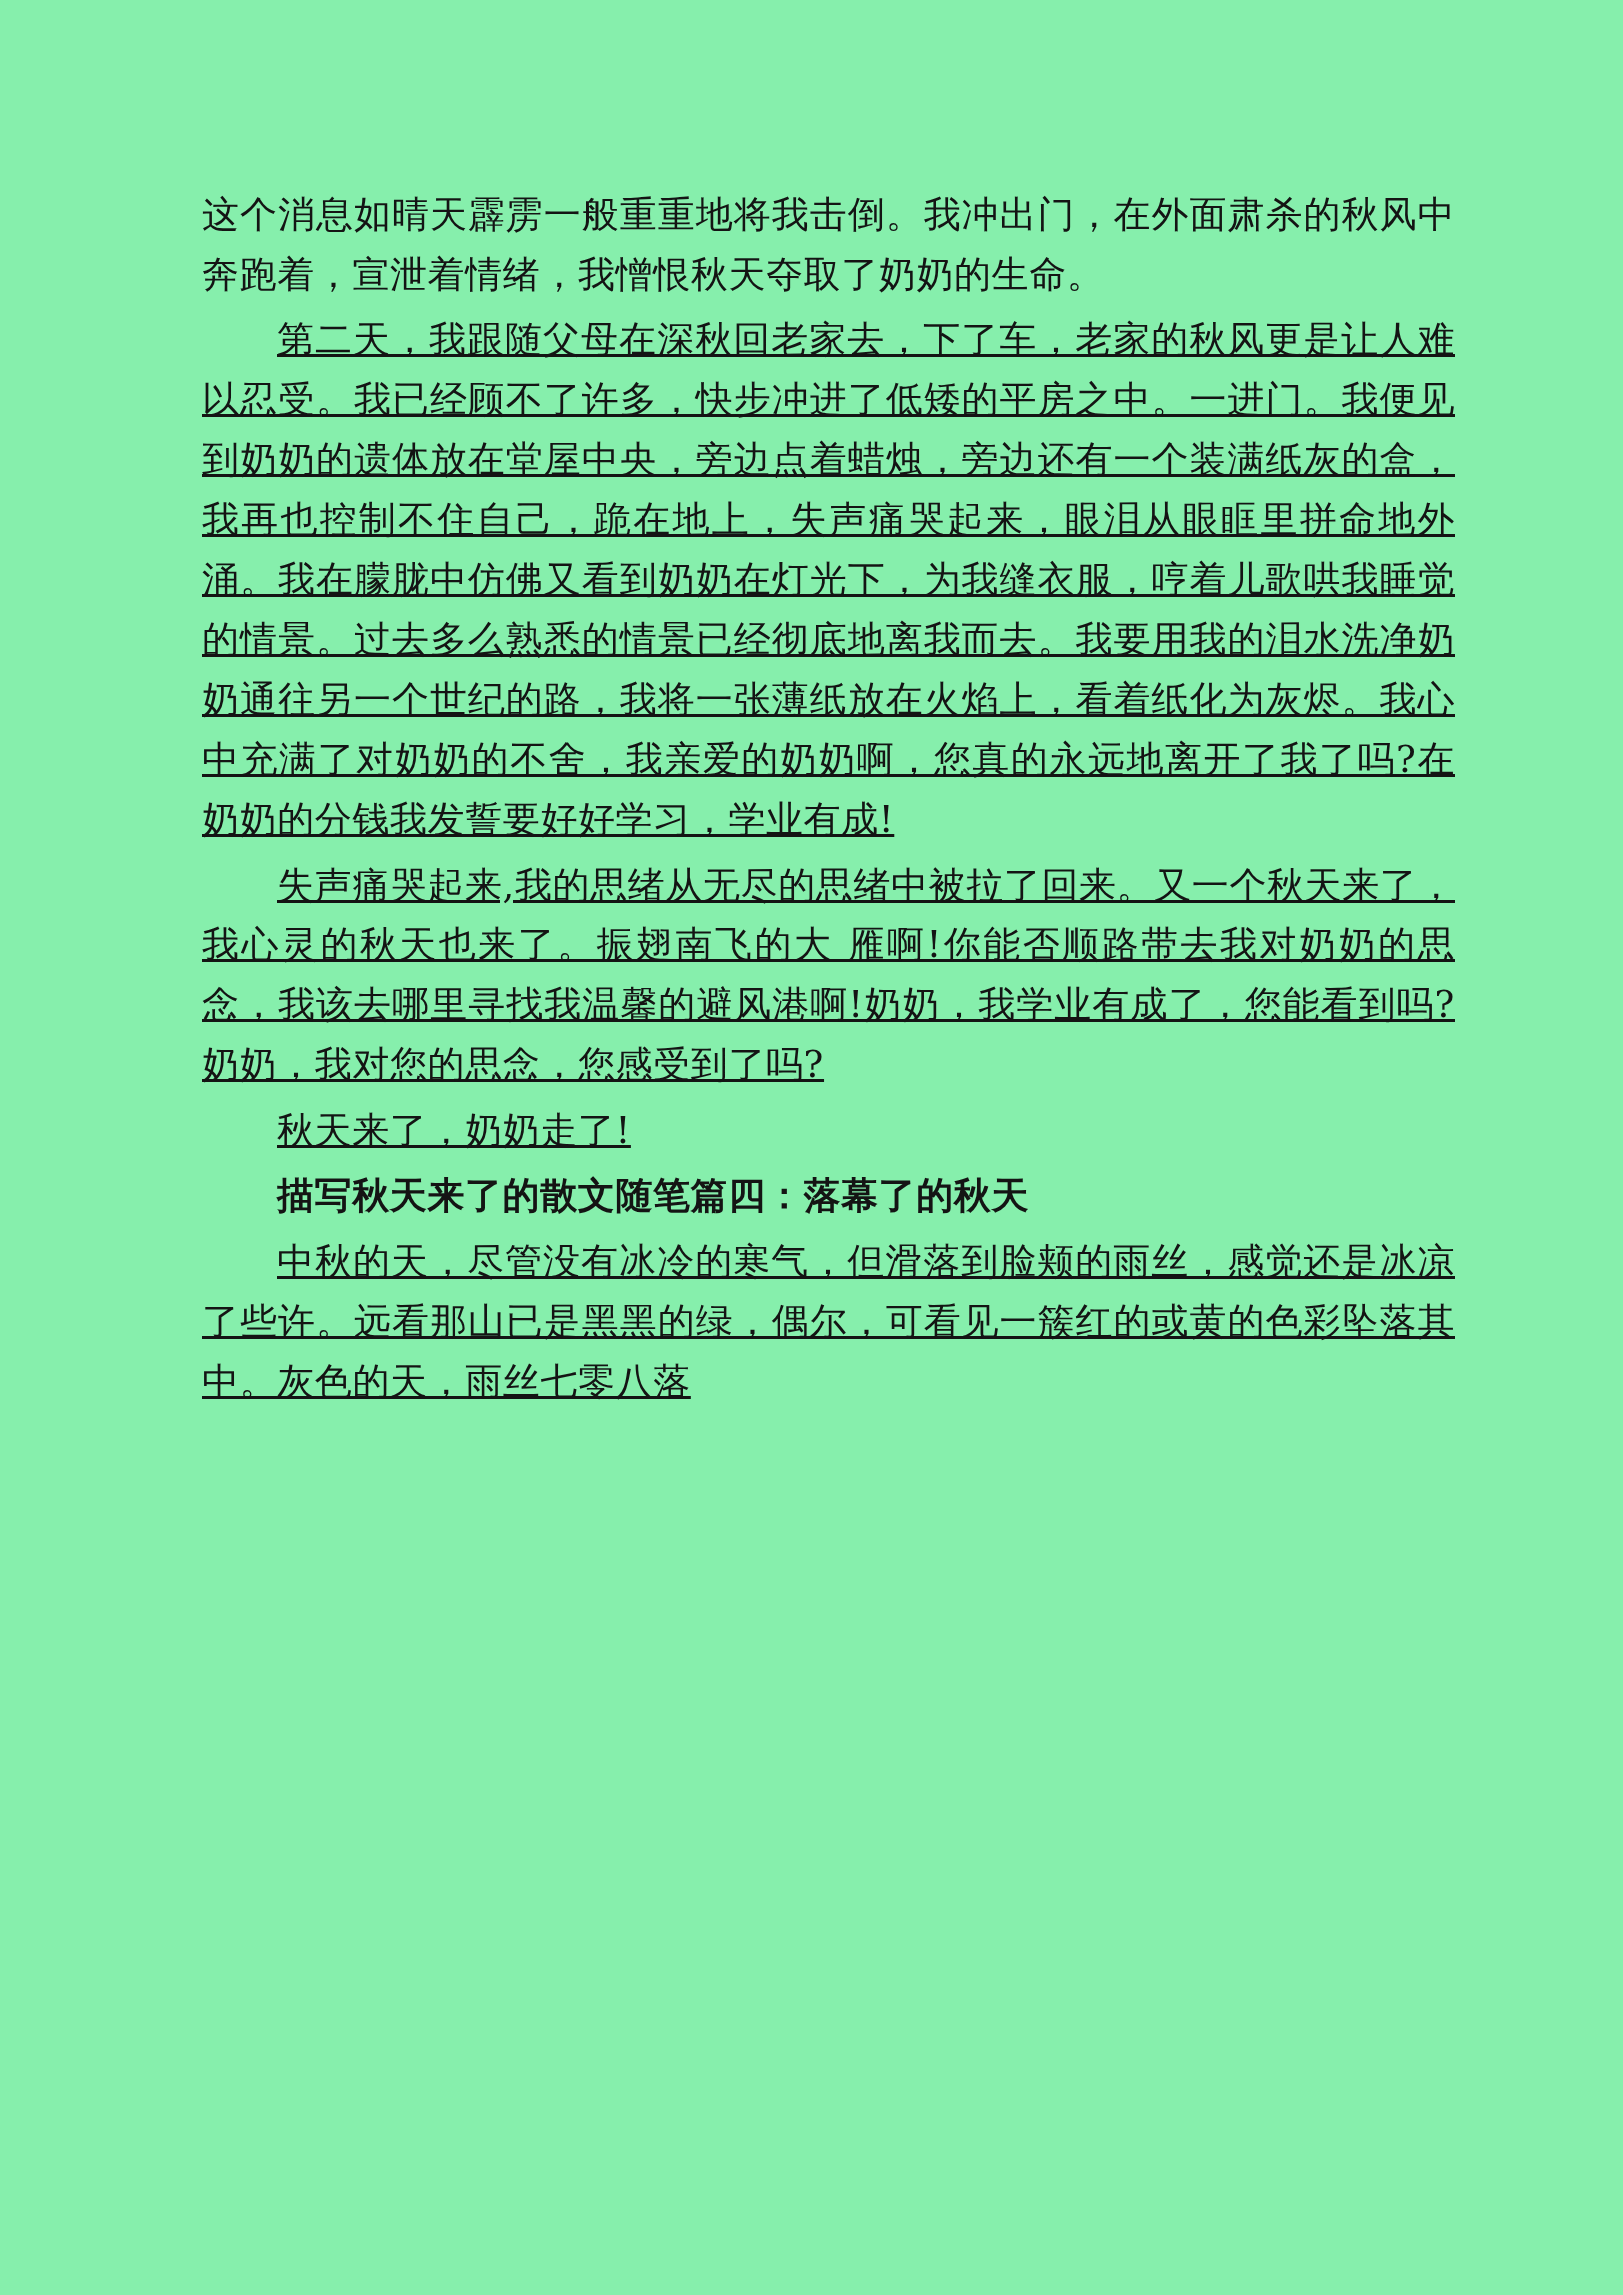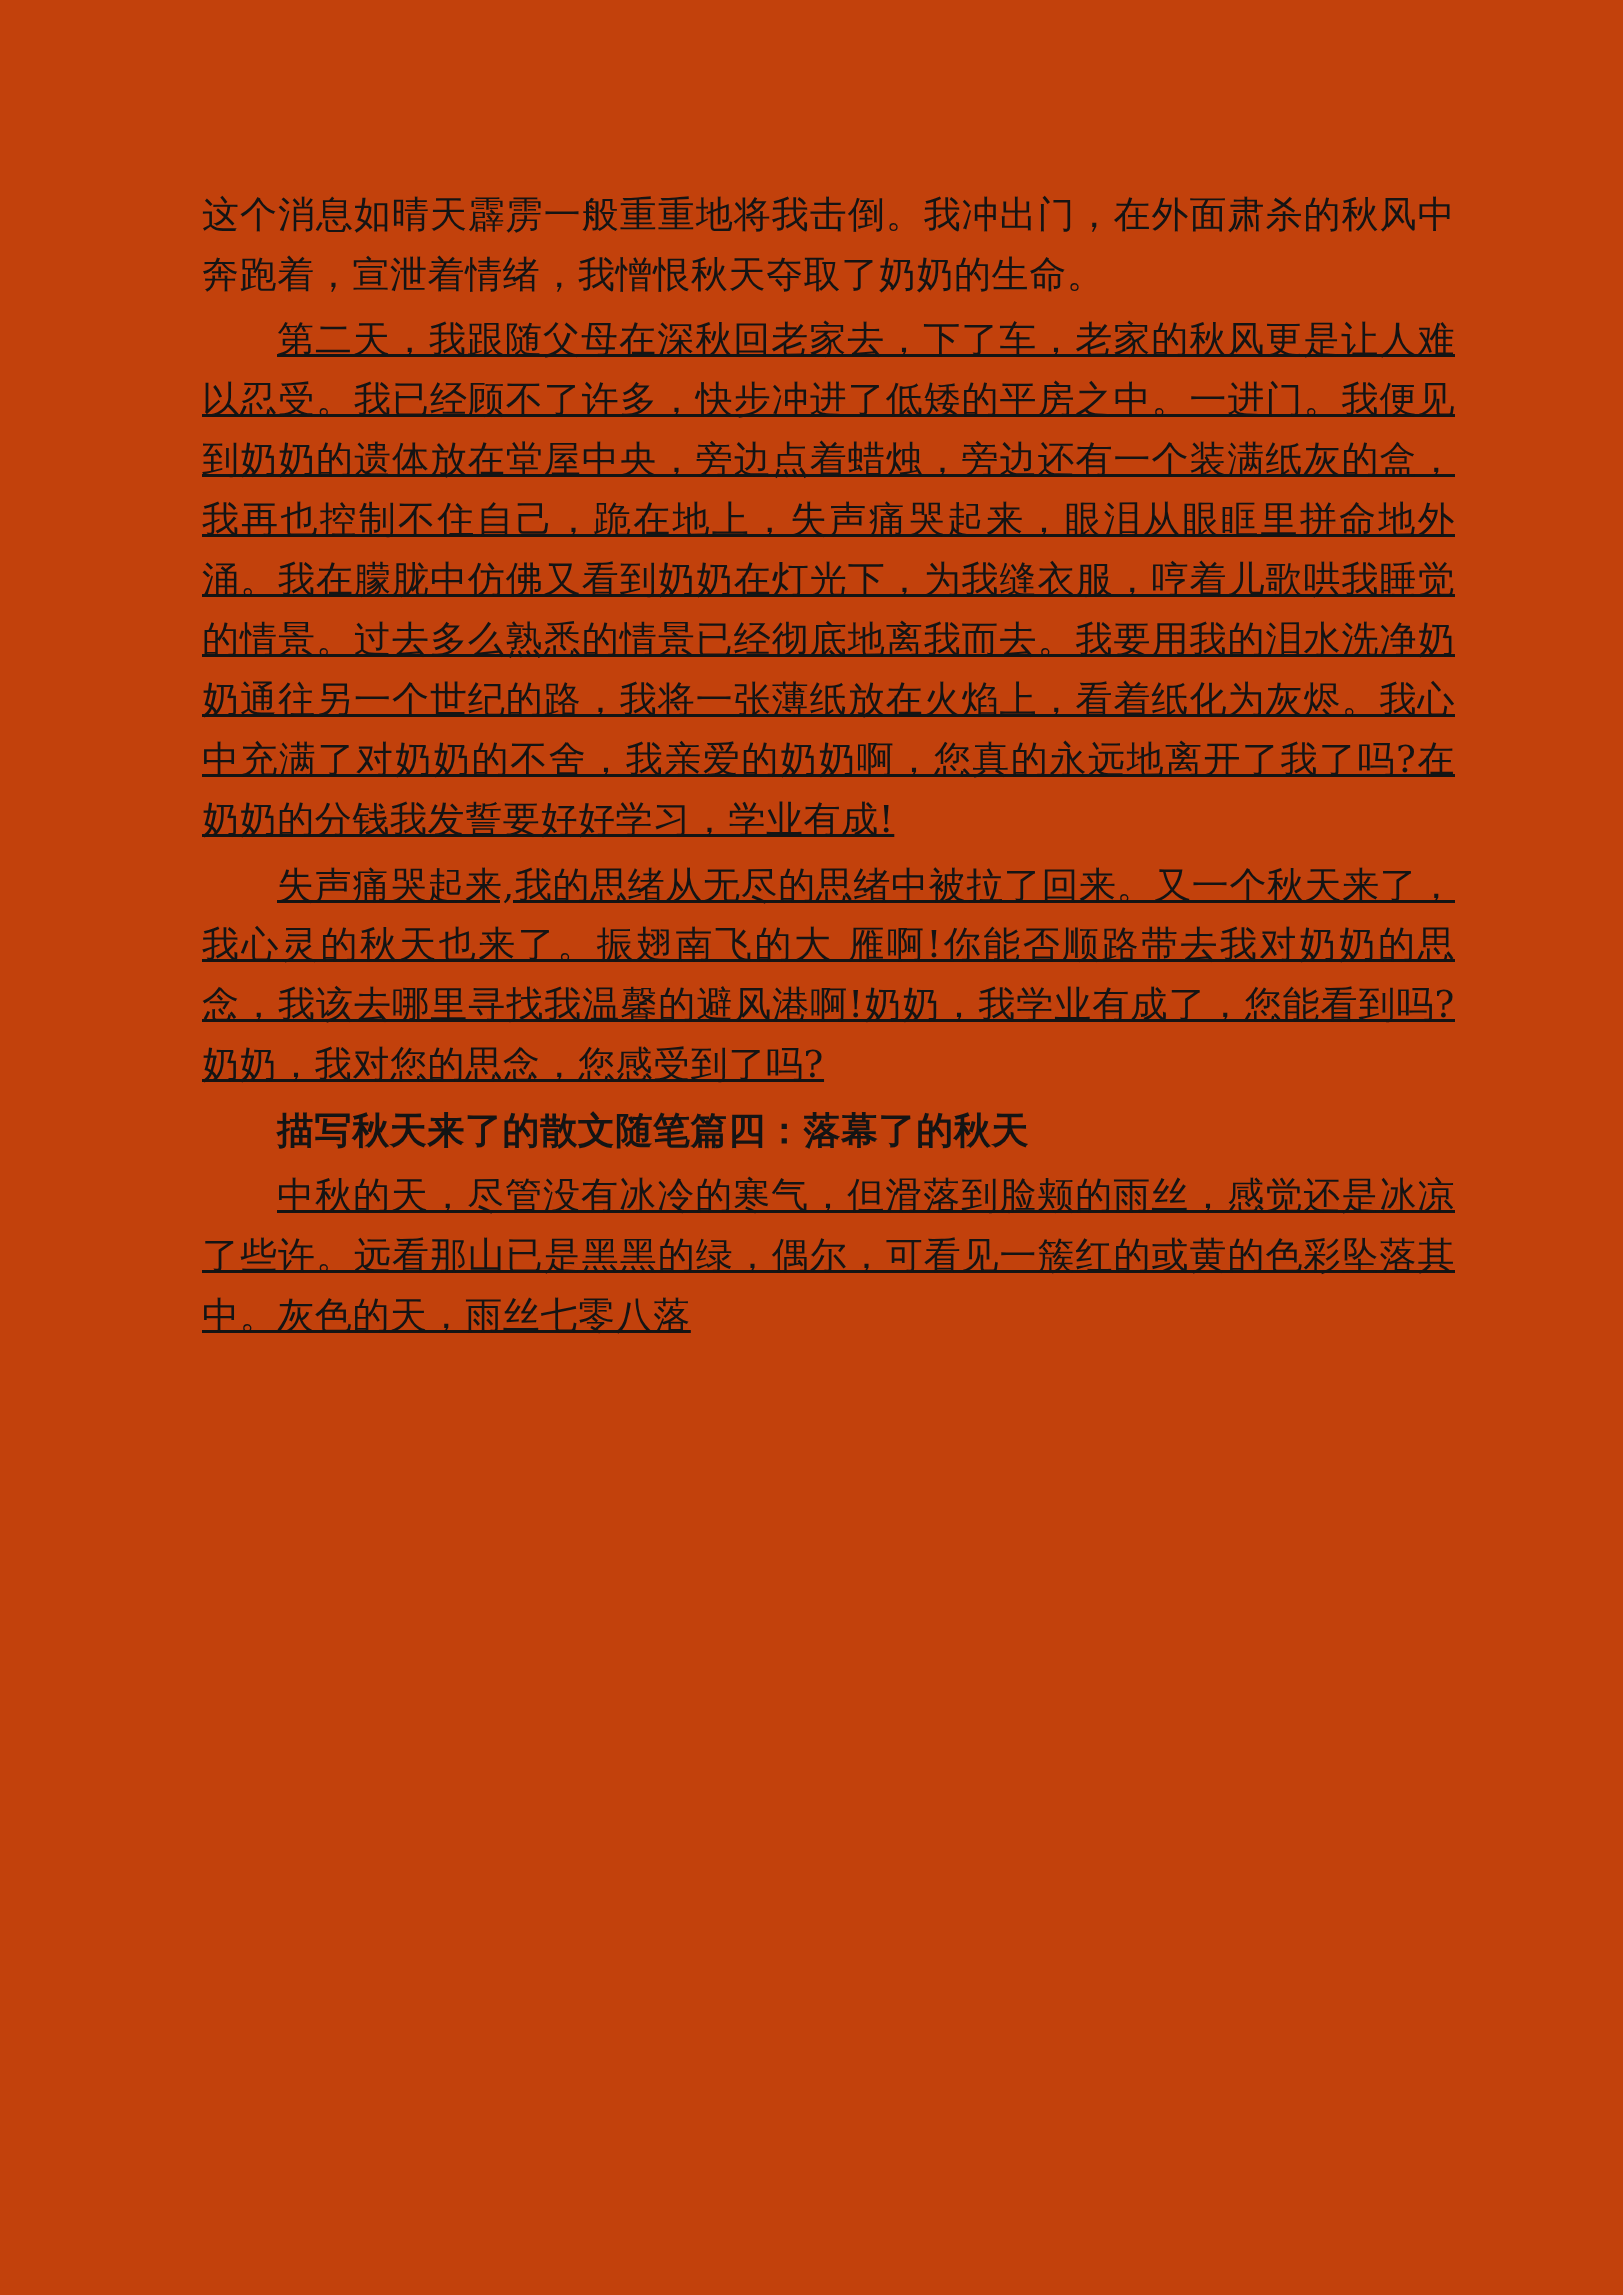--- a/index.html
+++ b/index.html
@@ -11,21 +11,21 @@
     width: 1623px;
     height: 2295px;
     font-family: "DejaVu Serif", "Liberation Serif", serif;
     color: #1a1a1a;
     -webkit-font-smoothing: antialiased;
   }
   .page {
     position: relative;
     width: 1623px;
     height: 2295px;
-    background: #c2410c;
+    background: #86efac;
     box-sizing: border-box;
     padding: 185px 168px 84px 202px;
   }
   .doc-body {
     font-size: 37px;
     line-height: 1.62;
     letter-spacing: 0.6px;
     text-align: justify;
     text-justify: inter-ideograph;
     color: #141414;
@@ -45,17 +45,18 @@
   }
 </style>
 </head>
 <body>
 
 <div class="page">
   <div class="doc-body">
     <p class="para">这个消息如晴天霹雳一般重重地将我击倒。我冲出门，在外面肃杀的秋风中奔跑着，宣泄着情绪，我憎恨秋天夺取了奶奶的生命。</p>
     <p class="para indent">第二天，我跟随父母在深秋回老家去，下了车，老家的秋风更是让人难以忍受。我已经顾不了许多，快步冲进了低矮的平房之中。一进门。我便见到奶奶的遗体放在堂屋中央，旁边点着蜡烛，旁边还有一个装满纸灰的盒，我再也控制不住自己，跪在地上，失声痛哭起来，眼泪从眼眶里拼命地外涌。我在朦胧中仿佛又看到奶奶在灯光下，为我缝衣服，哼着儿歌哄我睡觉的情景。过去多么熟悉的情景已经彻底地离我而去。我要用我的泪水洗净奶奶通往另一个世纪的路，我将一张薄纸放在火焰上，看着纸化为灰烬。我心中充满了对奶奶的不舍，我亲爱的奶奶啊，您真的永远地离开了我了吗?在奶奶的分钱我发誓要好好学习，学业有成!</p>
     <p class="para indent">失声痛哭起来,我的思绪从无尽的思绪中被拉了回来。又一个秋天来了，我心灵的秋天也来了。振翅南飞的大 雁啊!你能否顺路带去我对奶奶的思念，我该去哪里寻找我温馨的避风港啊!奶奶，我学业有成了，您能看到吗?奶奶，我对您的思念，您感受到了吗?</p>
+    <p class="para indent">秋天来了，奶奶走了!</p>
     <p class="heading-line">描写秋天来了的散文随笔篇四：落幕了的秋天</p>
     <p class="para indent">中秋的天，尽管没有冰冷的寒气，但滑落到脸颊的雨丝，感觉还是冰凉了些许。远看那山已是黑黑的绿，偶尔，可看见一簇红的或黄的色彩坠落其中。灰色的天，雨丝七零八落</p>
   </div>
 </div>
 
 
 </body></html>

